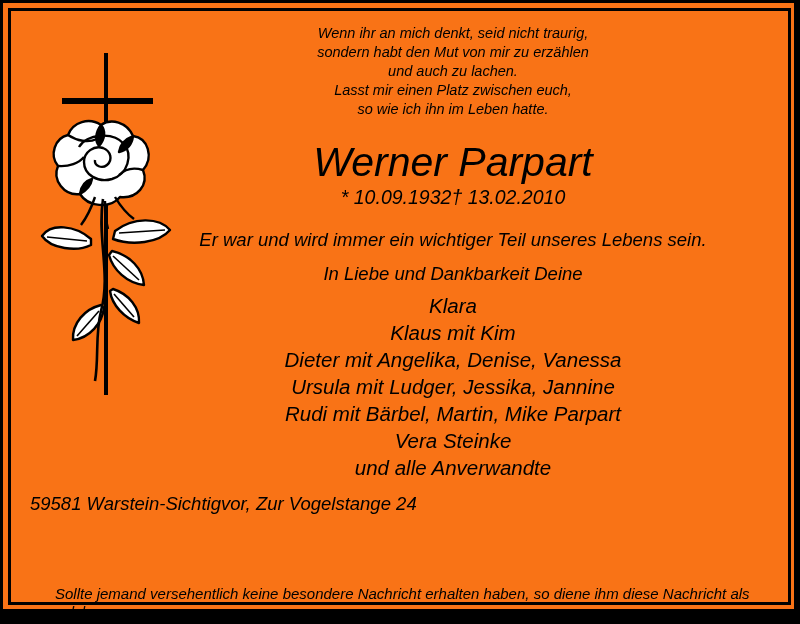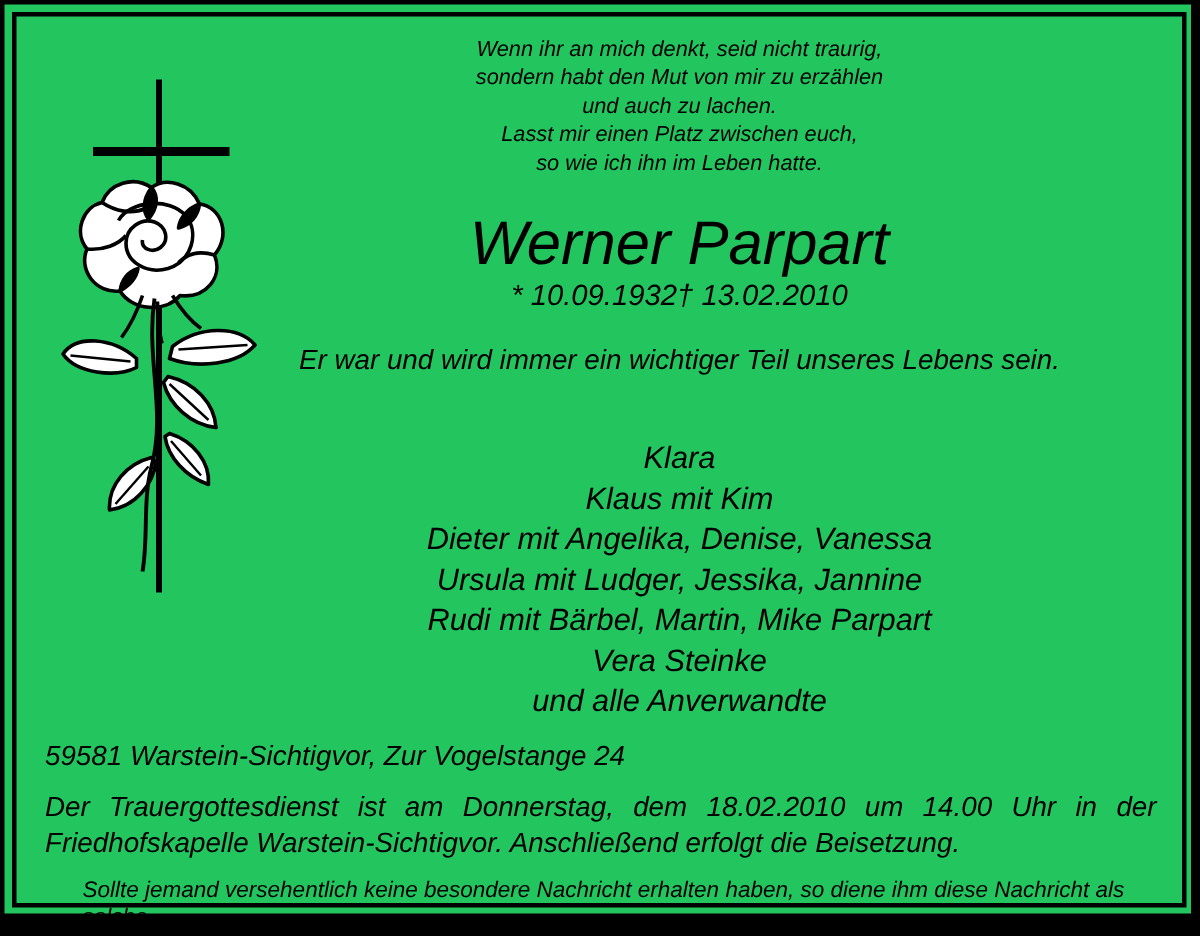--- a/index.html
+++ b/index.html
@@ -10,21 +10,21 @@
     overflow: hidden;
     background: #000000;
     font-family: "Liberation Sans", sans-serif;
   }
   .sheet {
     position: absolute;
     left: 3px;
     top: 3px;
     width: 791px;
     height: 606px;
-    background: #22c55e;
+    background: #f97316;
     color: #000000;
   }
   .border-frame {
     position: absolute;
     left: 5px;
     top: 5px;
     right: 3px;
     bottom: 4px;
     border: 3px solid #000000;
     pointer-events: none;
@@ -152,32 +152,29 @@
 
   <div class="center-block deceased-name">Werner Parpart</div>
 
   <div class="center-block dates">
     <span>* 10.09.1932</span>
     <span>† 13.02.2010</span>
   </div>
 
   <div class="center-block tribute">Er war und wird immer ein wichtiger Teil unseres Lebens sein.</div>
 
+  <div class="center-block closing">In Liebe und Dankbarkeit Deine</div>
 
   <div class="center-block mourners">
     <div>Klara</div>
     <div>Klaus mit Kim</div>
     <div>Dieter mit Angelika, Denise, Vanessa</div>
     <div>Ursula mit Ludger, Jessika, Jannine</div>
     <div>Rudi mit Bärbel, Martin, Mike Parpart</div>
     <div>Vera Steinke</div>
     <div>und alle Anverwandte</div>
   </div>
 
   <div class="left-block address">59581 Warstein-Sichtigvor, Zur Vogelstange 24</div>
 
-  <div class="left-block service">
-    <div class="justified">Der Trauergottesdienst ist am Donnerstag, dem 18.02.2010 um 14.00 Uhr in der</div>
-    <div>Friedhofskapelle Warstein-Sichtigvor. Anschließend erfolgt die Beisetzung.</div>
-  </div>
 
   <div class="left-block footnote">Sollte jemand versehentlich keine besondere Nachricht erhalten haben, so diene ihm diese Nachricht als solche.</div>
 </div>
 
 </body></html>

